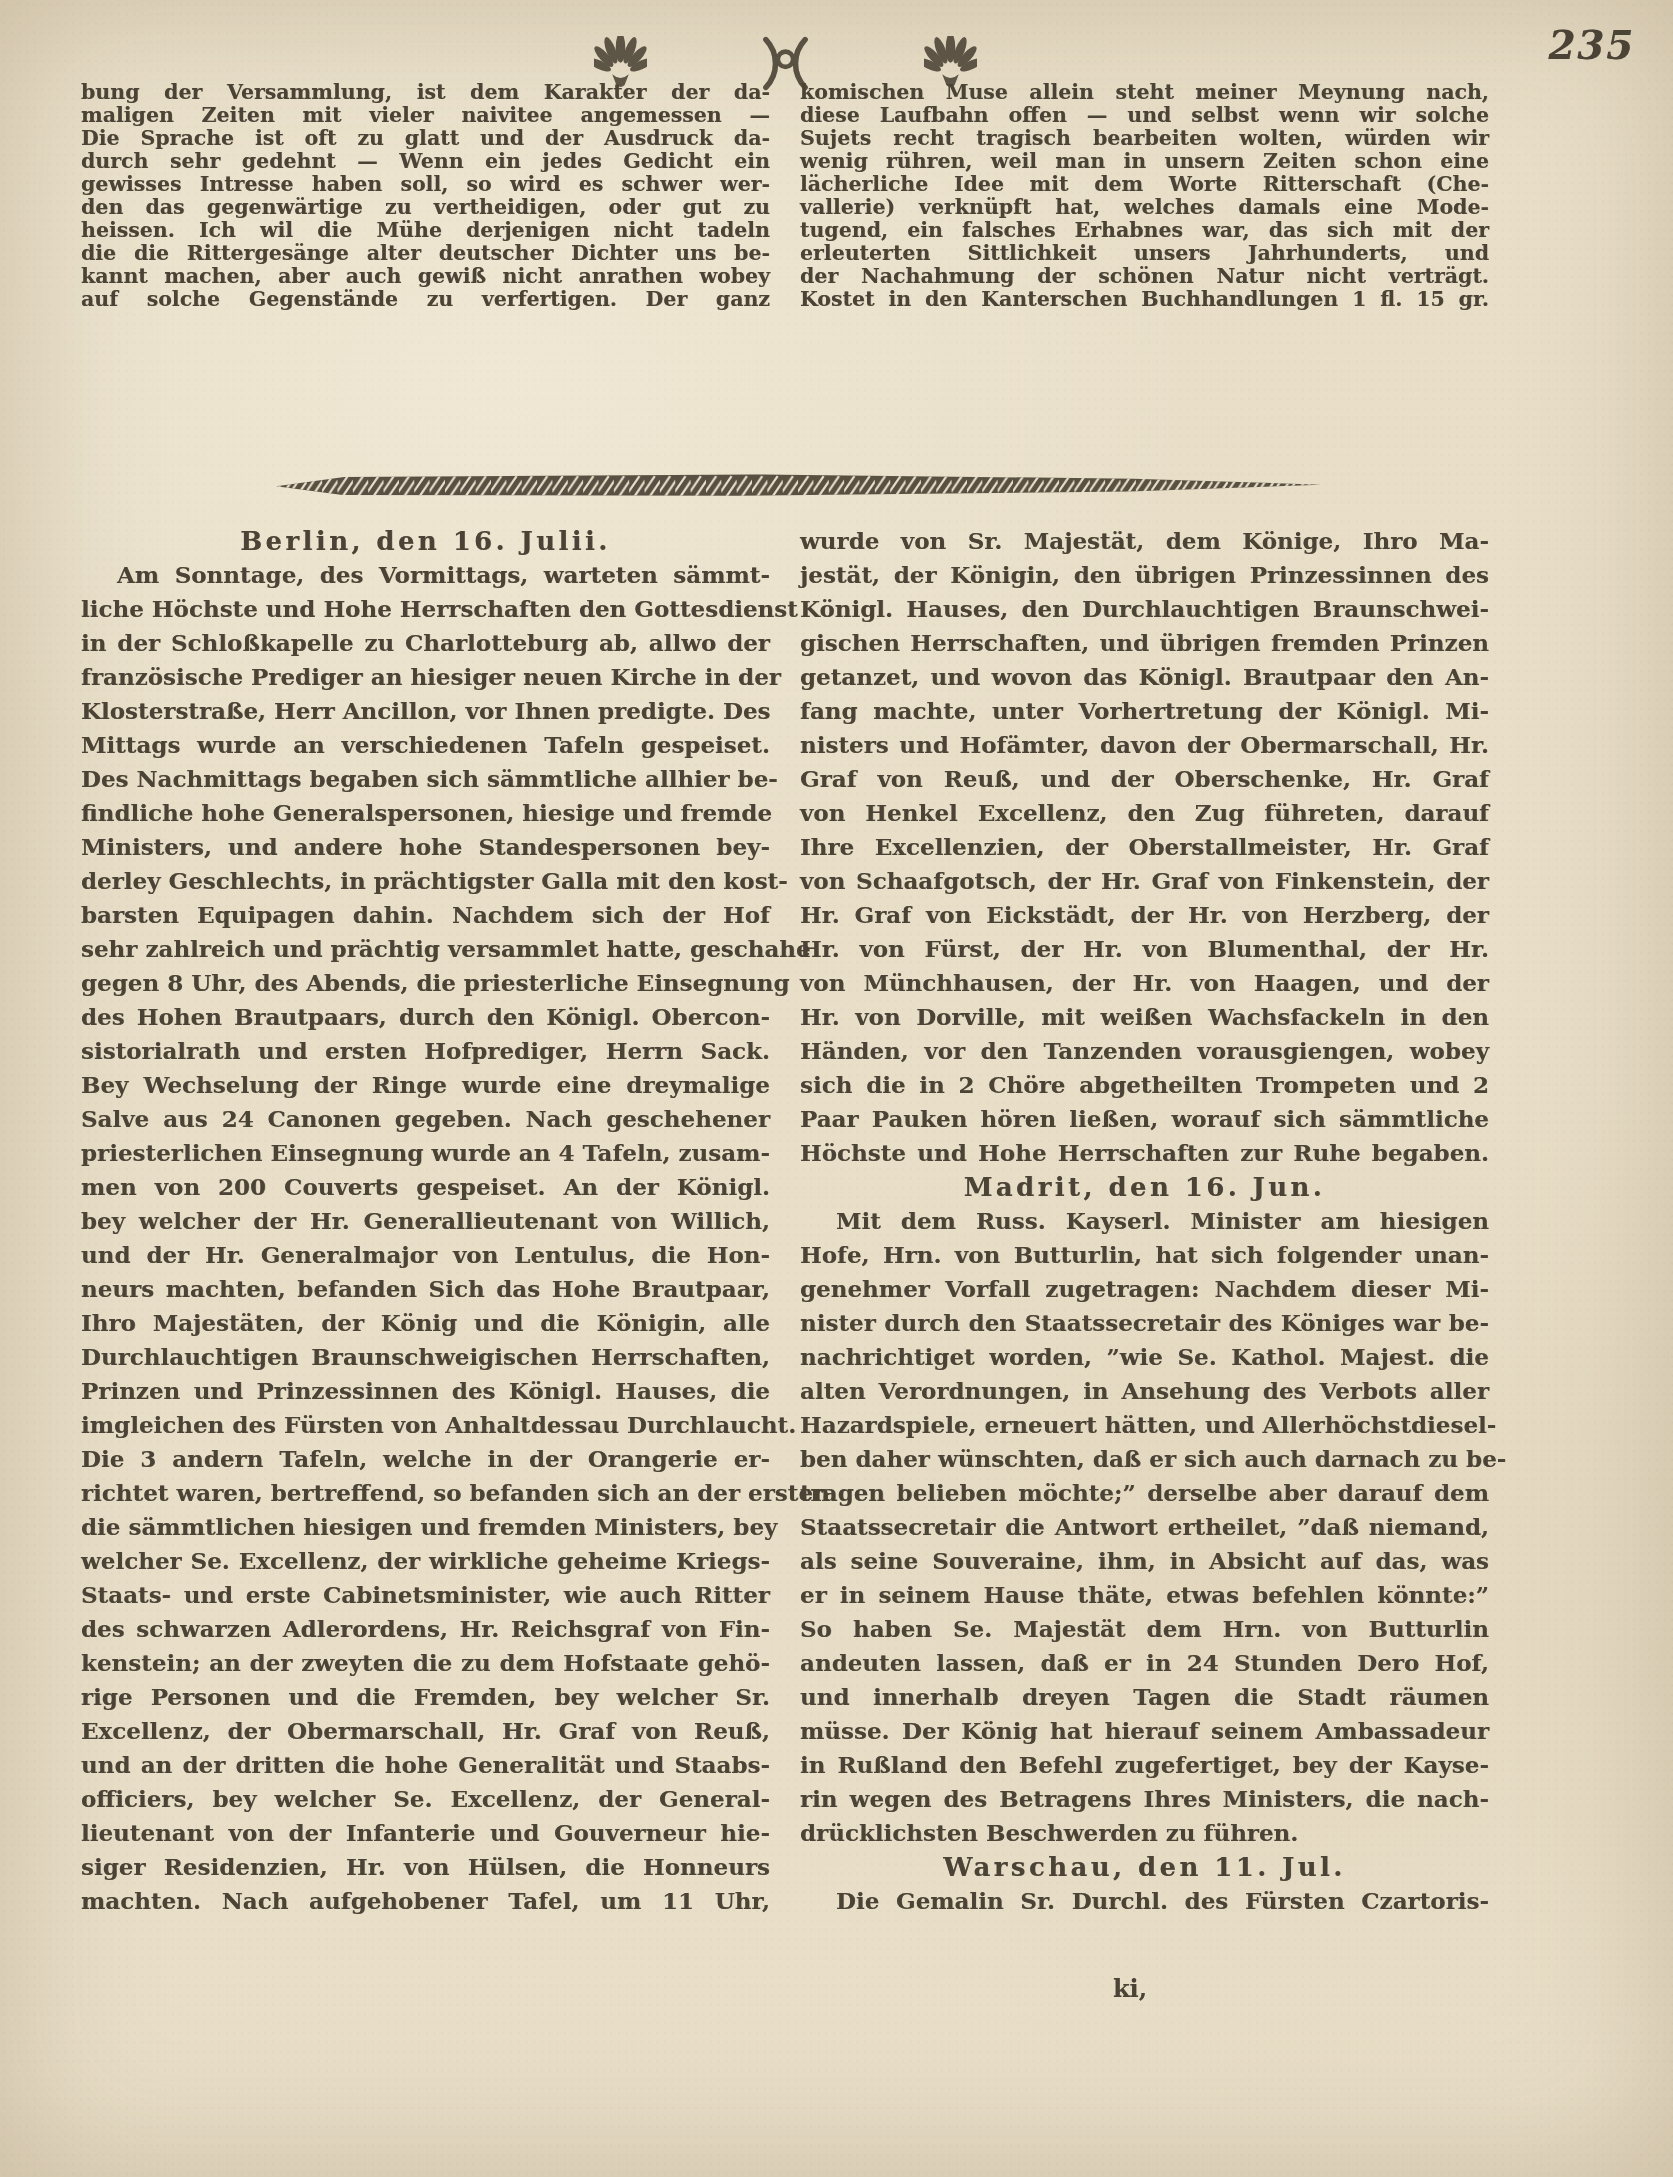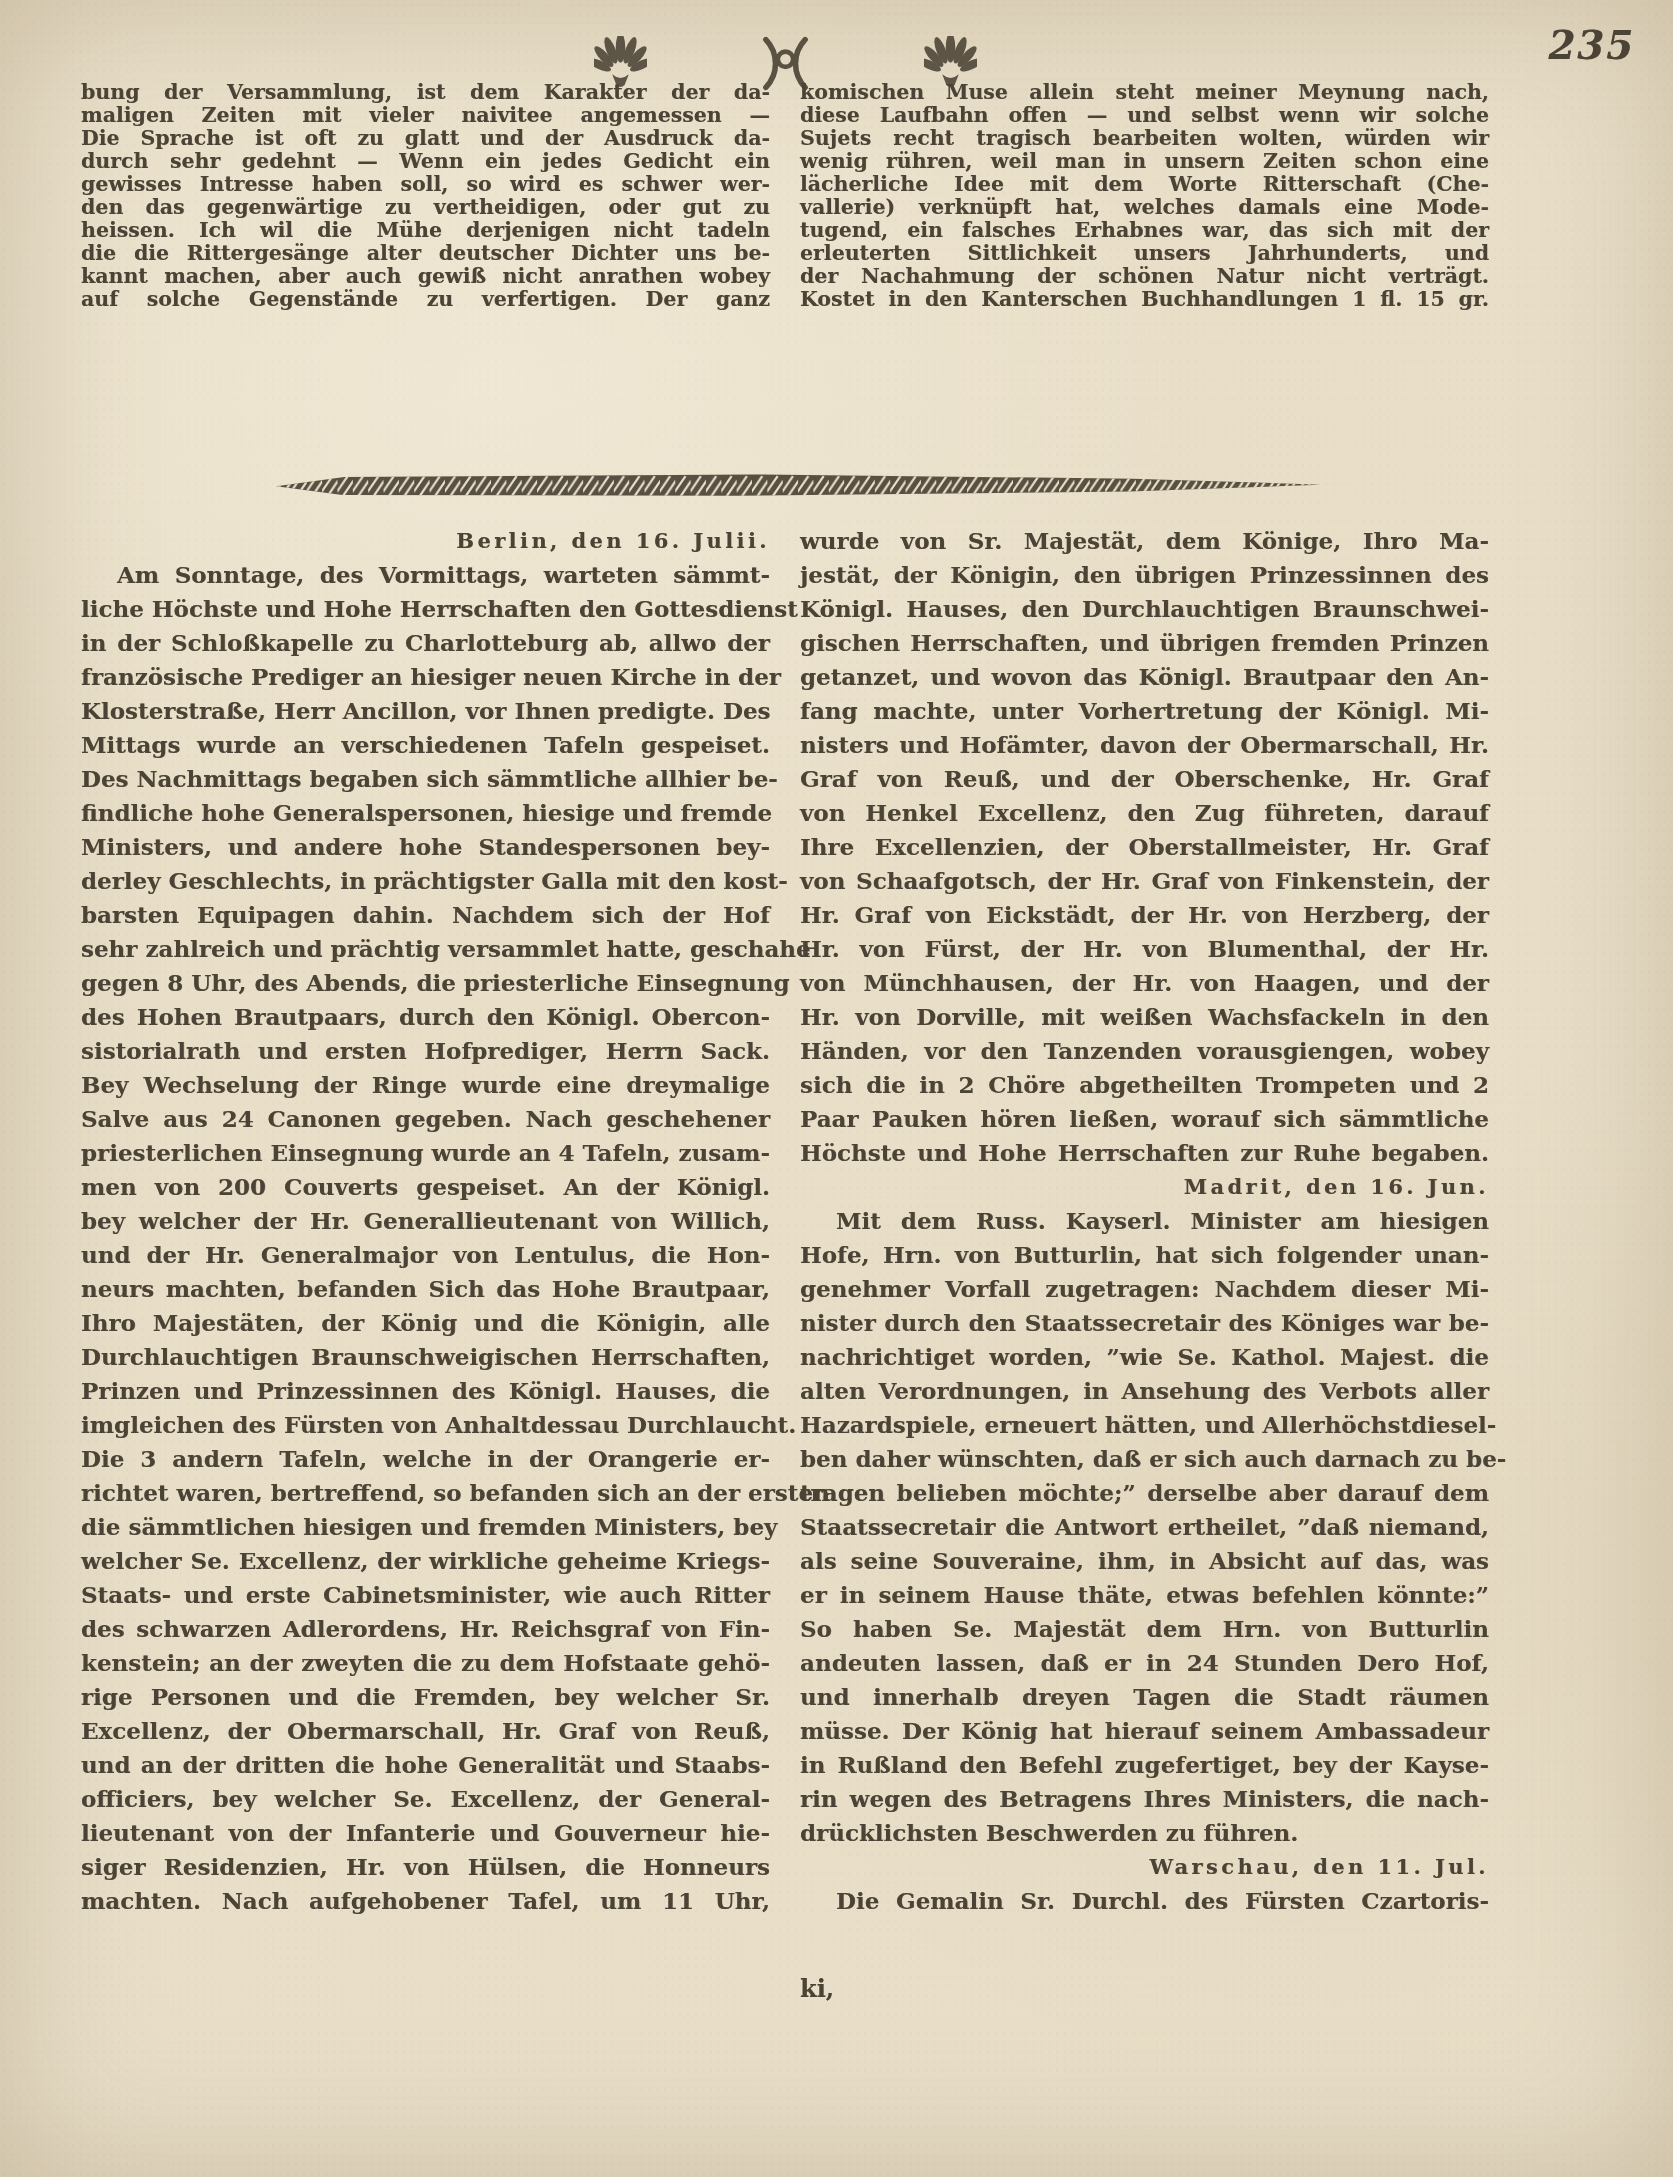--- a/index.html
+++ b/index.html
@@ -39,30 +39,30 @@
   .body-type{font-size:23px;line-height:34px;}
   .tline{
     text-align:justify;text-align-last:justify;
     font-weight:bold;
     white-space:nowrap;
     text-shadow:0.3px 0.3px 0.5px rgba(75,67,53,0.42);
   }
   .tline.no-stretch{text-align-last:left;}
   .tline.indent{text-indent:36px;}
   .dateline{
-    text-align:right;font-weight:bold;
-    font-size:21px;line-height:34px;letter-spacing:3.4px;
+    text-align:center;font-weight:bold;
+    font-size:26px;line-height:34px;letter-spacing:3.4px;
     text-shadow:0.3px 0.3px 0.6px rgba(75,67,53,0.45);
   }
   
   .orn svg{display:block;}
   .divider{position:absolute;top:471px;left:274px;width:1049px;height:29px;}
   .catchword{
     position:absolute;top:1974px;left:800px;width:689px;
-    text-align:left;padding-right:29px;box-sizing:border-box;
+    text-align:center;padding-right:29px;box-sizing:border-box;
     font-size:24px;font-weight:bold;
     text-shadow:0.3px 0.3px 0.5px rgba(75,67,53,0.42);
   }
 </style>
 </head>
 <body>
 
 <div class="page">
 
   <div class="page-header">

